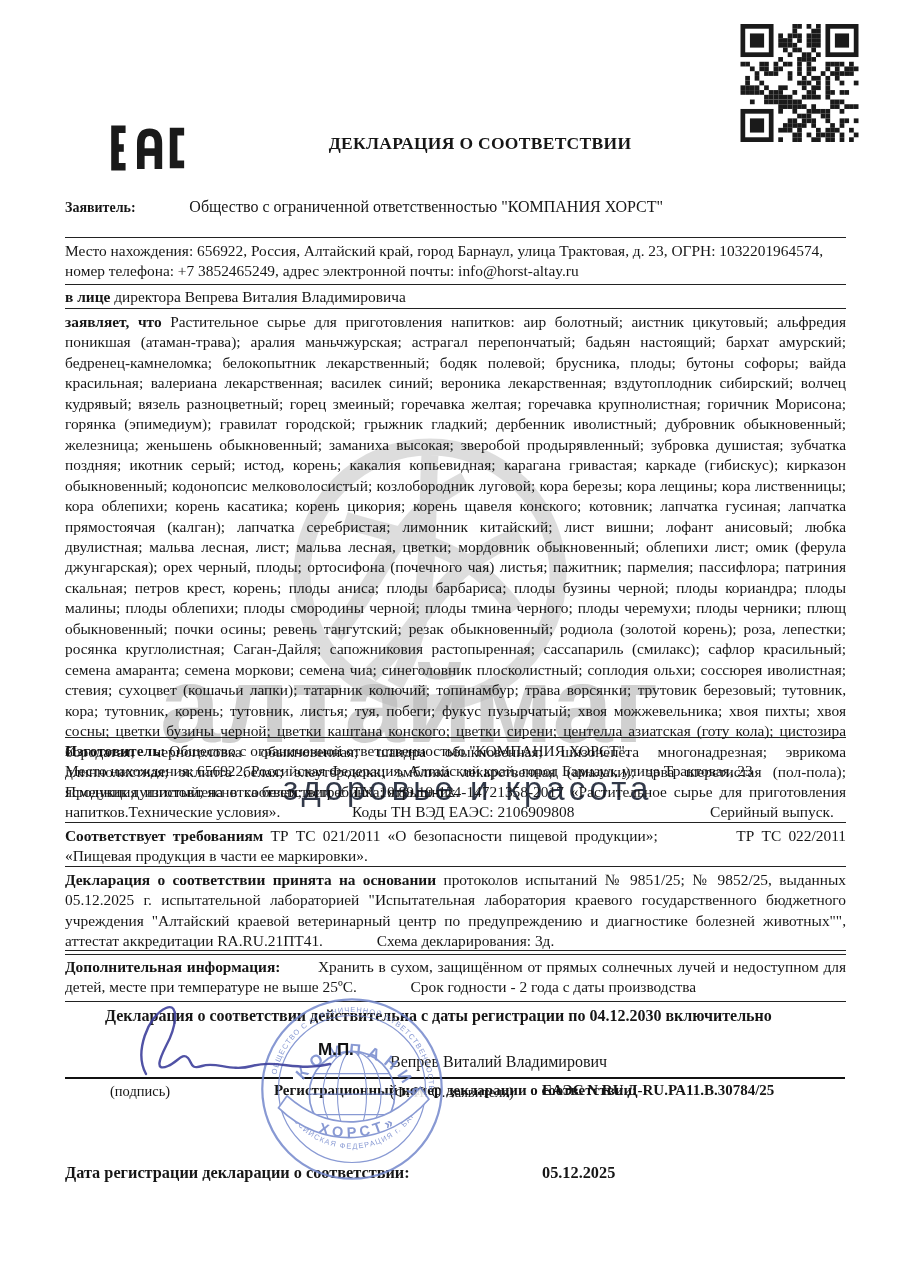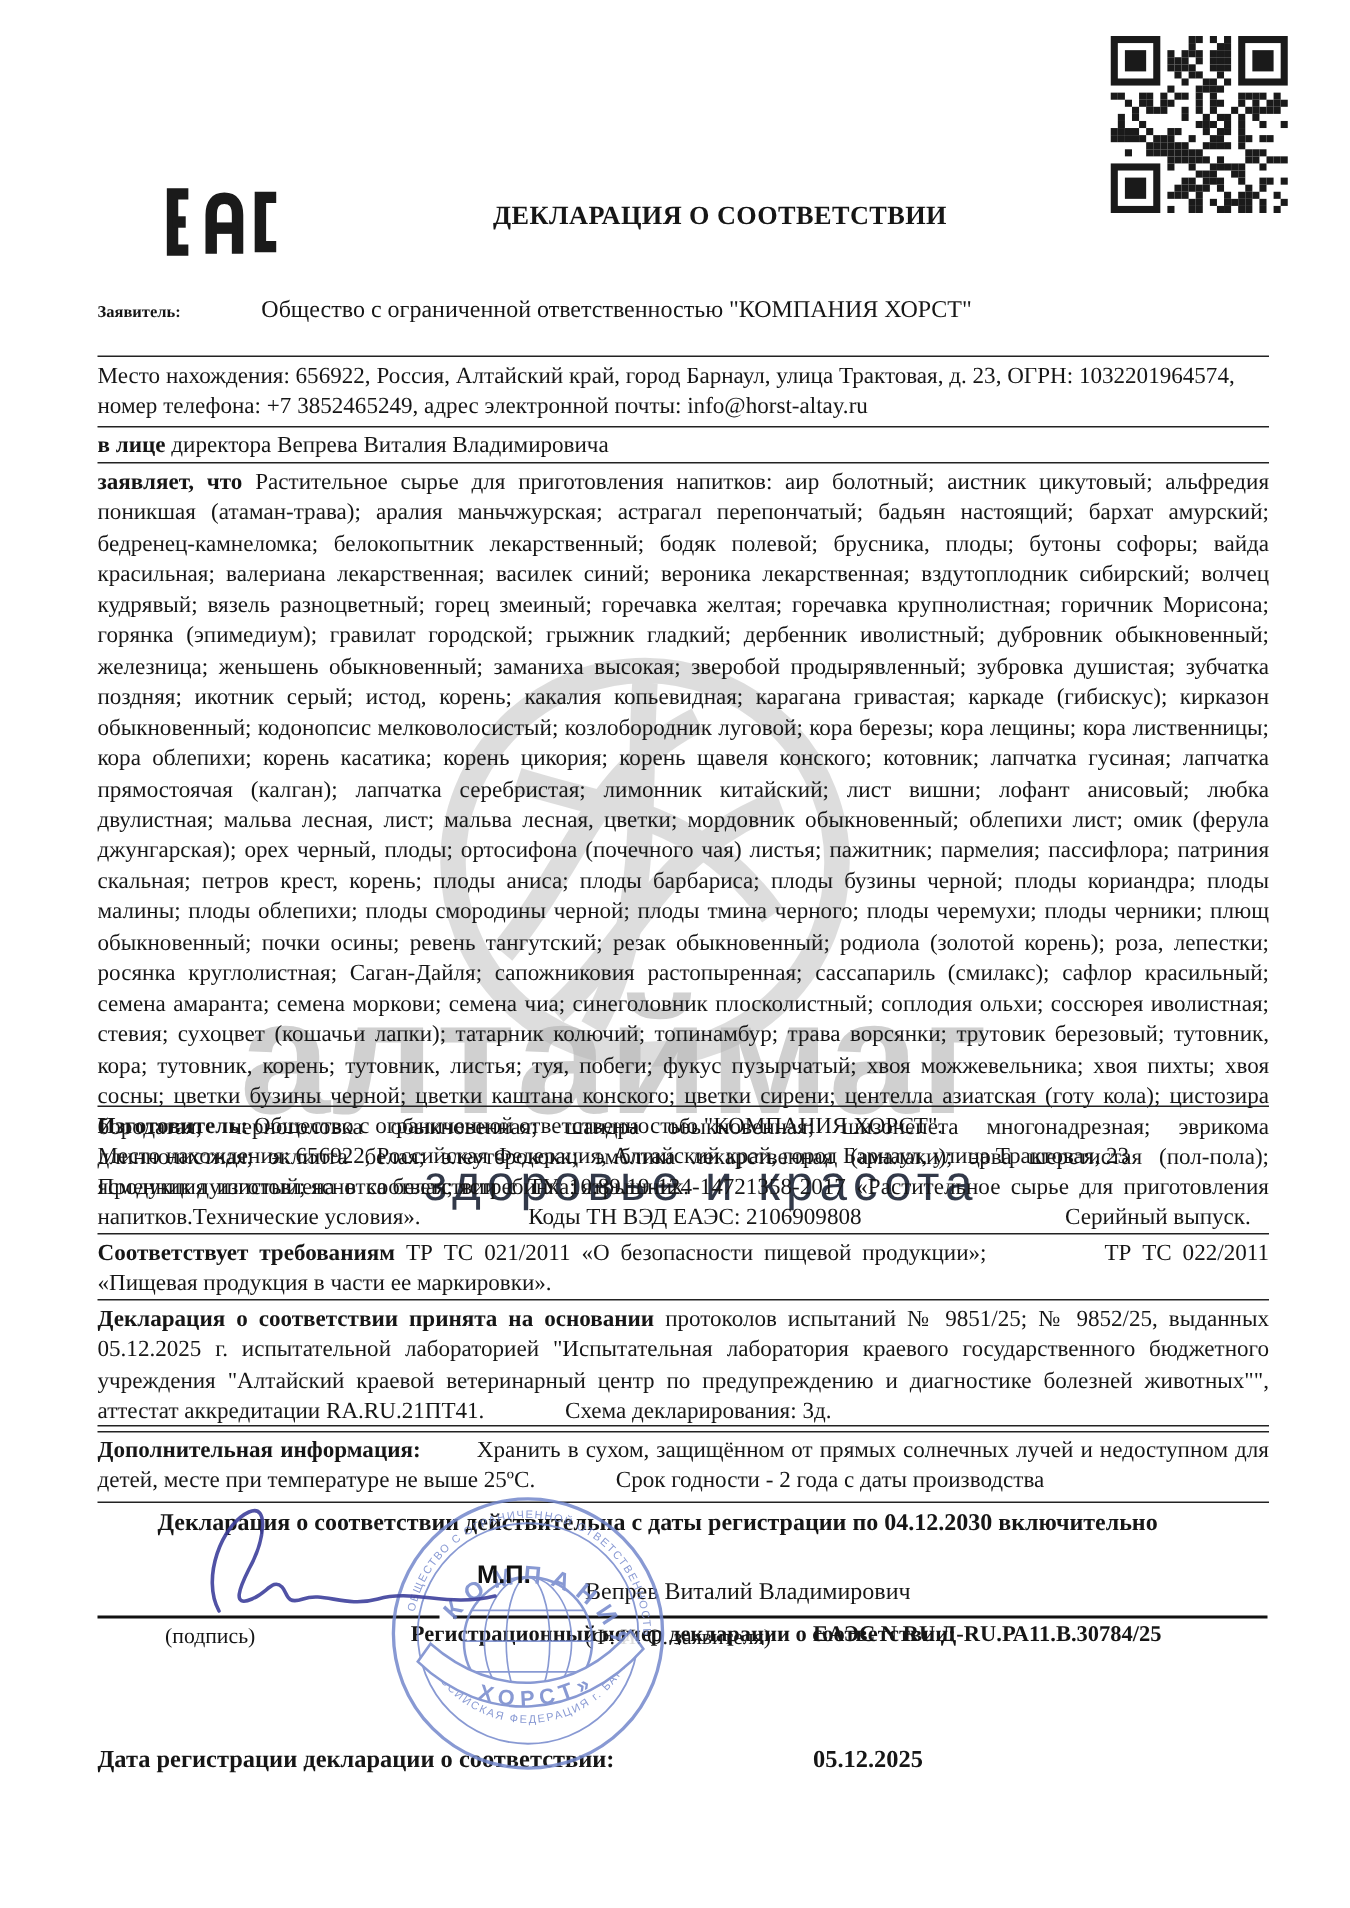--- a/index.html
+++ b/index.html
@@ -292,21 +292,21 @@
           <rect fill="#fff" x="5" y="95" width="25" height="25"></rect>
           <rect x="10" y="100" width="15" height="15"></rect>
         </svg>
     </div>
 
     <div class="abs title" style="left:200px;top:130px;width:560px;">
       <div>ДЕКЛАРАЦИЯ О СООТВЕТСТВИИ</div>
     </div>
 
     <div class="abs small" style="left:65px;top:197px;width:781px;">
-      <span class="b" style="font-size:11px;">Заявитель:</span>
+      <span class="b" style="font-size:14px;">Заявитель:</span>
       <span class="gap-md"></span>
       <span style="font-size:16px;">Общество с ограниченной ответственностью "КОМПАНИЯ ХОРСТ"</span>
     </div>
 
     <div class="rule" style="top:237px;"></div>
 
     <div class="abs small" style="left:65px;top:241px;width:781px;text-align:justify;">
       <div>Место нахождения: 656922, Россия, Алтайский край, город Барнаул, улица Трактовая, д. 23,    ОГРН: 1032201964574,</div>
       <div>номер телефона: +7 3852465249, адрес электронной почты: info@horst-altay.ru</div>
     </div>

